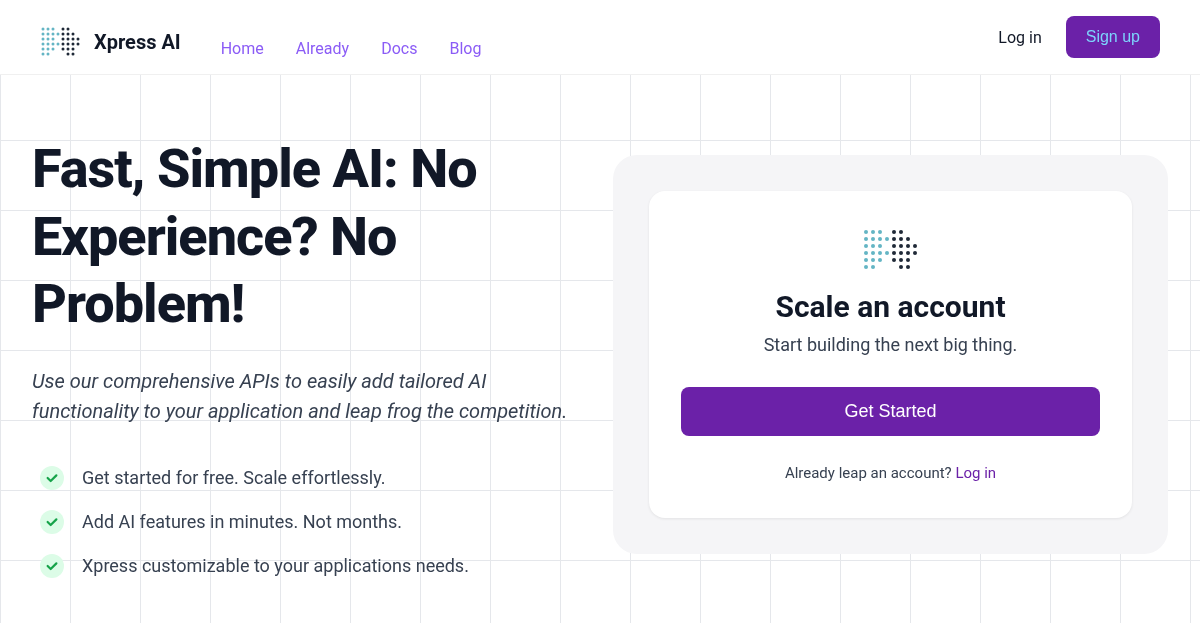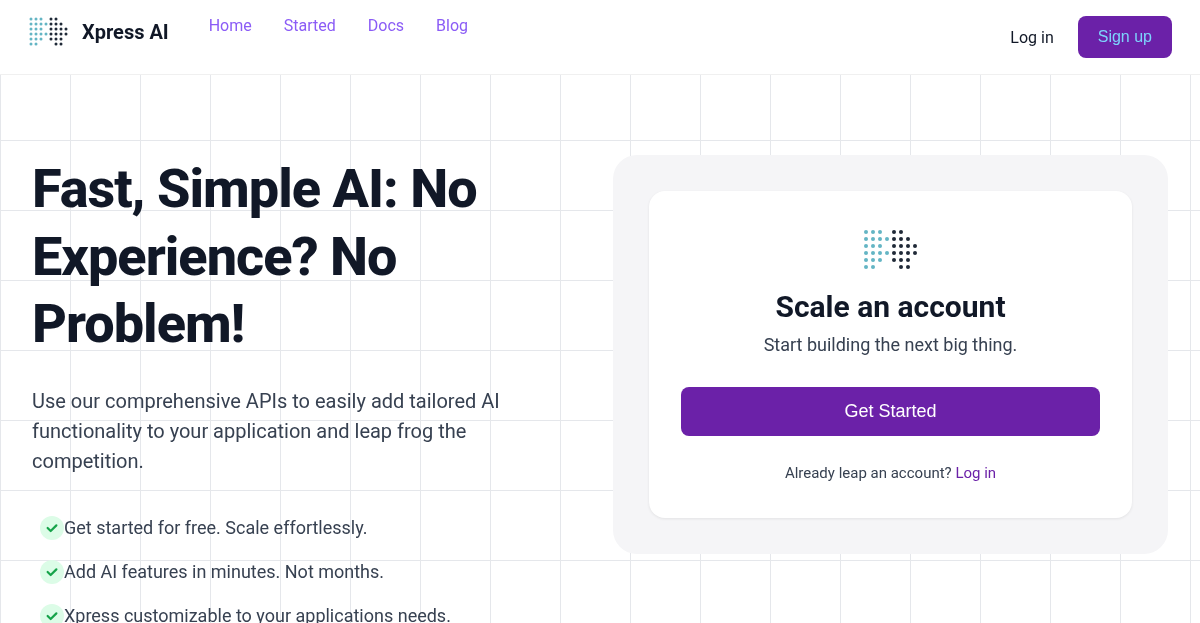--- a/index.html
+++ b/index.html
@@ -17,22 +17,22 @@
       background-image:
         linear-gradient(to right, #e5e7eb 1px, transparent 1px),
         linear-gradient(to bottom, #e5e7eb 1px, transparent 1px);
       background-size: 70px 70px;
       z-index: 0;
     }
     .header {
       position: relative;
       z-index: 2;
       display: flex;
-      align-items: flex-start;
-      padding: 16px 28px;
+      align-items: flex-end;
+      padding: 16px 40px;
       background: #fff;
       border-bottom: 1px solid #f0f0f0;
     }
     .logo-wrap {
       display: flex;
       align-items: center;
       gap: 12px;
       margin-right: 40px;
     }
     .logo-icon {
@@ -86,37 +86,38 @@
       flex: 1;
       max-width: 560px;
     }
     .hero-title {
       font-size: 54px;
       font-weight: 800;
       color: #111827;
       line-height: 1.25;
       letter-spacing: -1px;
       margin-bottom: 28px;
-      margin-top: 20px;
     }
     .hero-sub {
       font-size: 20px;
       color: #374151;
       line-height: 1.5;
       margin-bottom: 40px;
+      font-style: italic;
     }
     .features {
       display: flex;
       flex-direction: column;
       gap: 20px;
       margin-left: 8px;
     }
     .feature {
       display: flex;
       align-items: center;
+      gap: 18px;
     }
     .check {
       width: 24px;
       height: 24px;
       border-radius: 50%;
       background: #dcfce7;
       display: flex;
       align-items: center;
       justify-content: center;
       flex-shrink: 0;
@@ -228,21 +229,21 @@
           <circle cx="28" cy="23" r="1.5"></circle>
           <circle cx="33" cy="23" r="1.5"></circle>
         <circle cx="28" cy="28" r="1.5"></circle>
           <circle cx="33" cy="28" r="1.5"></circle>
       </g>
     </svg>
     <span class="brand">Xpress AI</span>
   </div>
   <nav class="nav">
     <a>Home</a>
-    <a>Started</a>
+    <a>Already</a>
     <a>Docs</a>
     <a>Blog</a>
   </nav>
   <div class="header-right">
     <a class="login-link">Log in</a>
     <button class="signup-btn">Sign up</button>
   </div>
 </header>
 
 <main class="main">

